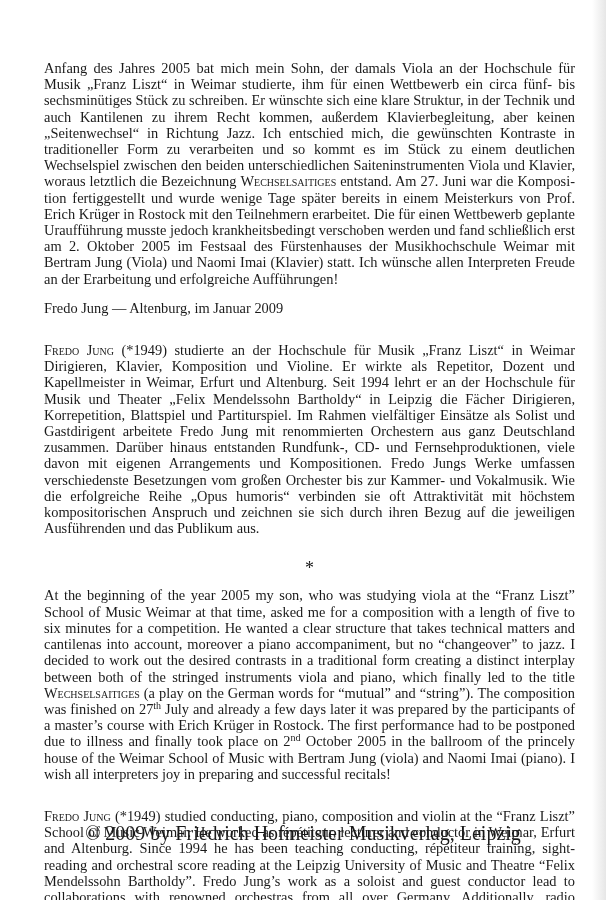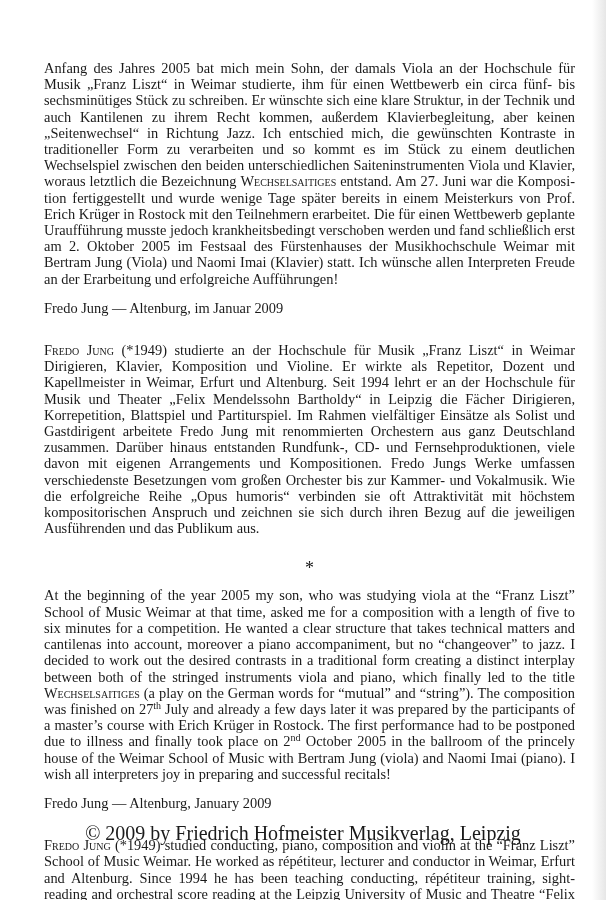--- a/index.html
+++ b/index.html
@@ -39,20 +39,19 @@
 
 <div class="page">
   <p><span>Anfang des Jahres 2005 bat mich mein Sohn, der damals Viola an der Hochschule für Musik „Franz Liszt“ in Weimar studierte, ihm für einen Wettbewerb ein circa fünf- bis sechsminütiges Stück zu schreiben. Er wünschte sich eine klare Struktur, in der Technik und auch Kantilenen zu ihrem Recht kommen, außerdem Klavierbegleitung, aber keinen „Seitenwechsel“ in Richtung Jazz. Ich entschied mich, die gewünschten Kontraste in traditioneller Form zu verarbeiten und so kommt es im Stück zu einem deutlichen Wechselspiel zwischen den beiden unterschiedlichen Saiteninstrumenten Viola und Klavier, woraus letztlich die Bezeichnung </span><span class="sc">Wechselsaitiges</span><span> entstand. Am 27. Juni war die Komposi­tion fertiggestellt und wurde wenige Tage später bereits in einem Meisterkurs von Prof. Erich Krüger in Rostock mit den Teilnehmern erarbeitet. Die für einen Wettbewerb geplante Uraufführung musste jedoch krankheitsbedingt verschoben werden und fand schließlich erst am 2. Oktober 2005 im Festsaal des Fürstenhauses der Musikhochschule Weimar mit Bertram Jung (Viola) und Naomi Imai (Klavier) statt. Ich wünsche allen Interpreten Freude an der Erarbeitung und erfolgreiche Aufführungen!</span></p>
   <p class="sig">Fredo Jung — Altenburg, im Januar 2009</p>
 
   <p class="gap-lg"><span class="sc">Fredo Jung</span><span> (*1949) studierte an der Hochschule für Musik „Franz Liszt“ in Weimar Dirigieren, Kla­vier, Komposition und Violine. Er wirkte als Repetitor, Dozent und Kapellmeister in Weimar, Erfurt und Altenburg. Seit 1994 lehrt er an der Hochschule für Musik und Theater „Felix Mendelssohn Bar­tholdy“ in Leipzig die Fächer Dirigieren, Korrepetition, Blattspiel und Partiturspiel. Im Rahmen vielfäl­tiger Einsätze als Solist und Gastdirigent arbeitete Fredo Jung mit renommierten Orchestern aus ganz Deutschland zusammen. Darüber hinaus entstanden Rundfunk-, CD- und Fernsehproduktionen, viele davon mit eigenen Arrangements und Kompositionen. Fredo Jungs Werke umfassen verschiedenste Besetzungen vom großen Orchester bis zur Kammer- und Vokalmusik. Wie die erfolgreiche Reihe „Opus humoris“ verbinden sie oft Attraktivität mit höchstem kompositorischen Anspruch und zeichnen sie sich durch ihren Bezug auf die jeweiligen Ausführenden und das Publikum aus.</span></p>
 
   <div class="star">*</div>
 
   <p><span>At the beginning of the year 2005 my son, who was studying viola at the “Franz Liszt” School of Music Weimar at that time, asked me for a composition with a length of five to six minutes for a competition. He wanted a clear structure that takes technical matters and cantilenas into account, moreover a piano accompaniment, but no “changeover” to jazz. I decided to work out the desired contrasts in a traditional form creating a distinct interplay between both of the stringed instruments viola and piano, which finally led to the title </span><span class="sc">Wechselsaitiges</span><span> (a play on the German words for “mutual” and “string”). The compo­sition was finished on 27</span><sup>th</sup><span> July and already a few days later it was prepared by the participants of a master’s course with Erich Krüger in Rostock. The first performance had to be postponed due to illness and finally took place on 2</span><sup>nd</sup><span> October 2005 in the ballroom of the princely house of the Weimar School of Music with Bertram Jung (viola) and Naomi Imai (piano). I wish all interpreters joy in preparing and successful recitals!</span></p>
-  <p class="sig">Fredo Jung — Altenburg, January 2009</p>
 
   <p class="gap-lg"><span class="sc">Fredo Jung</span><span> (*1949) studied conducting, piano, composition and violin at the “Franz Liszt” School of Music Weimar. He worked as répétiteur, lecturer and conductor in Weimar, Erfurt and Altenburg. Since 1994 he has been teaching conducting, répétiteur training, sight-reading and orchestral score reading at the Leipzig University of Music and Theatre “Felix Mendelssohn Bartholdy”. Fredo Jung’s work as a soloist and guest conductor lead to collaborations with renowned orchestras from all over Germany. Additionally, radio broadcasts, television programmes and CD recordings were produced, many of them including own arrangements and compositions. Fredo Jung’s oeuvre comprises works for miscellaneous ensembles and instruments from large orchestra down to chamber and vocal music. Like in his popular cycle “Opus humoris”, it combines attractiveness with highest standards in compositional technique and has the distinction of having regard to the respective performers and the audience.</span></p>
 </div>
 
 <div class="footer">
   <div>© 2009 by Friedrich Hofmeister Musikverlag, Leipzig</div>
 </div>
 
 </body></html>

